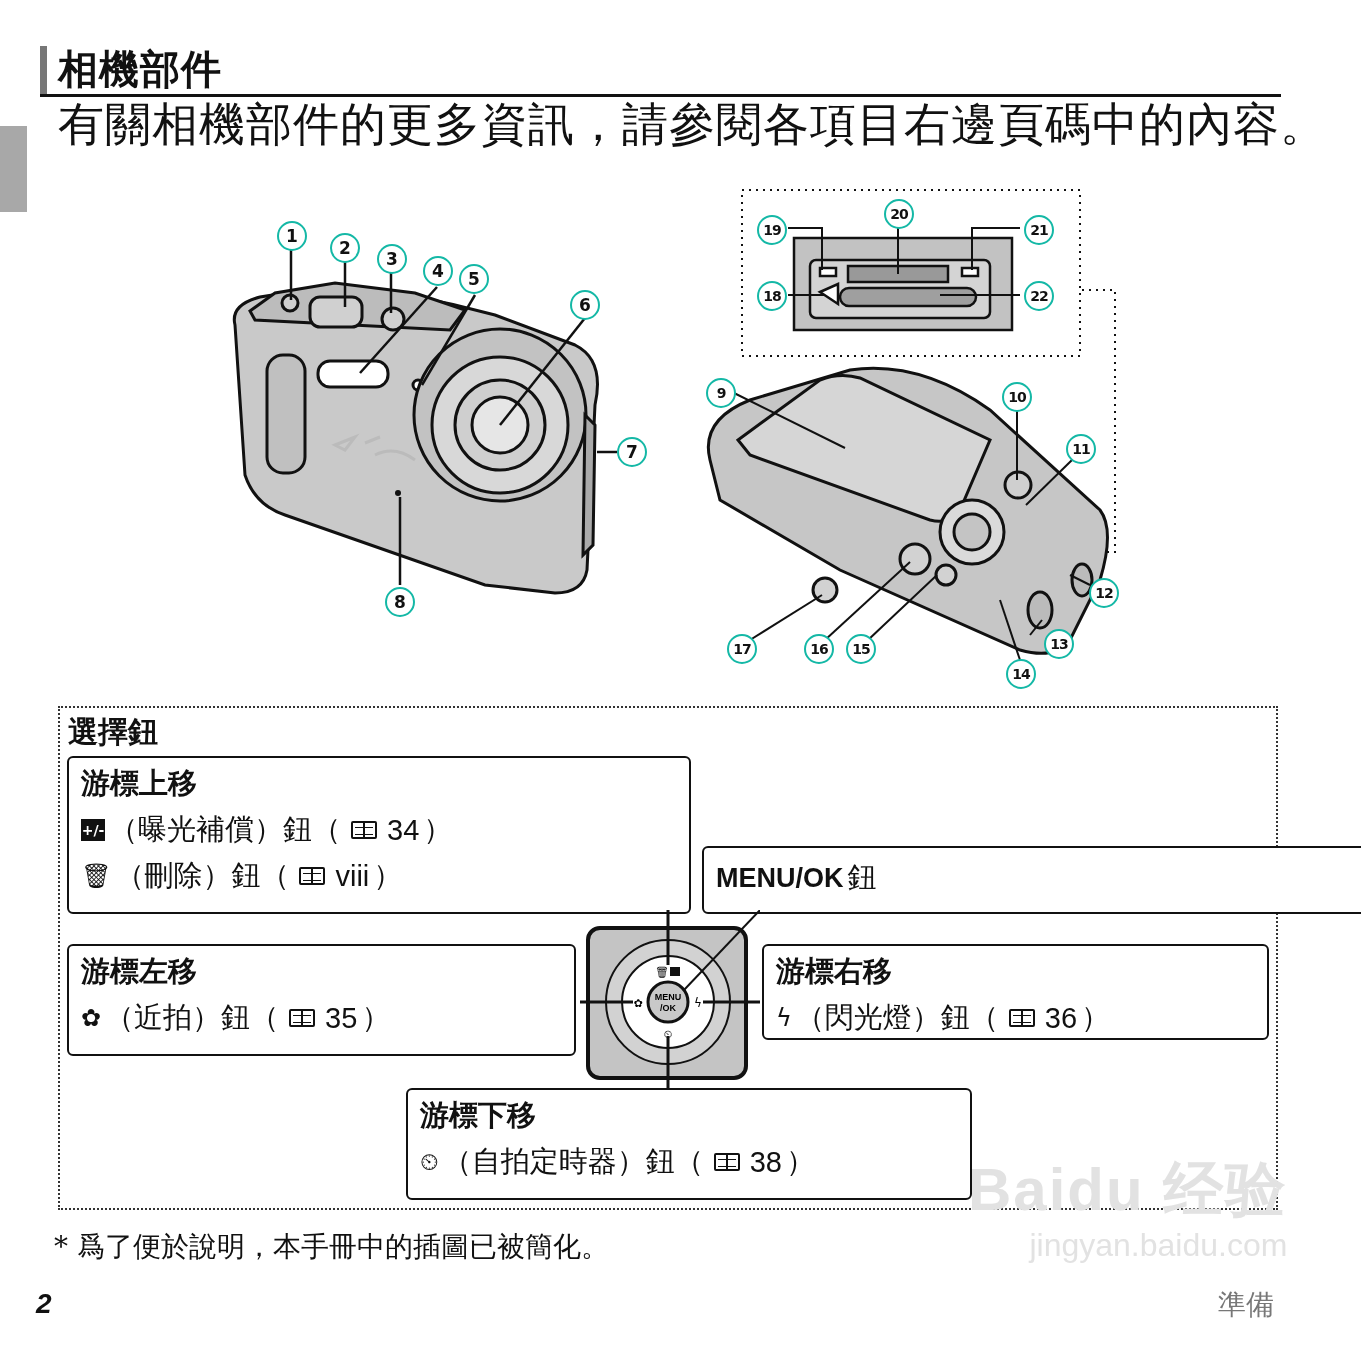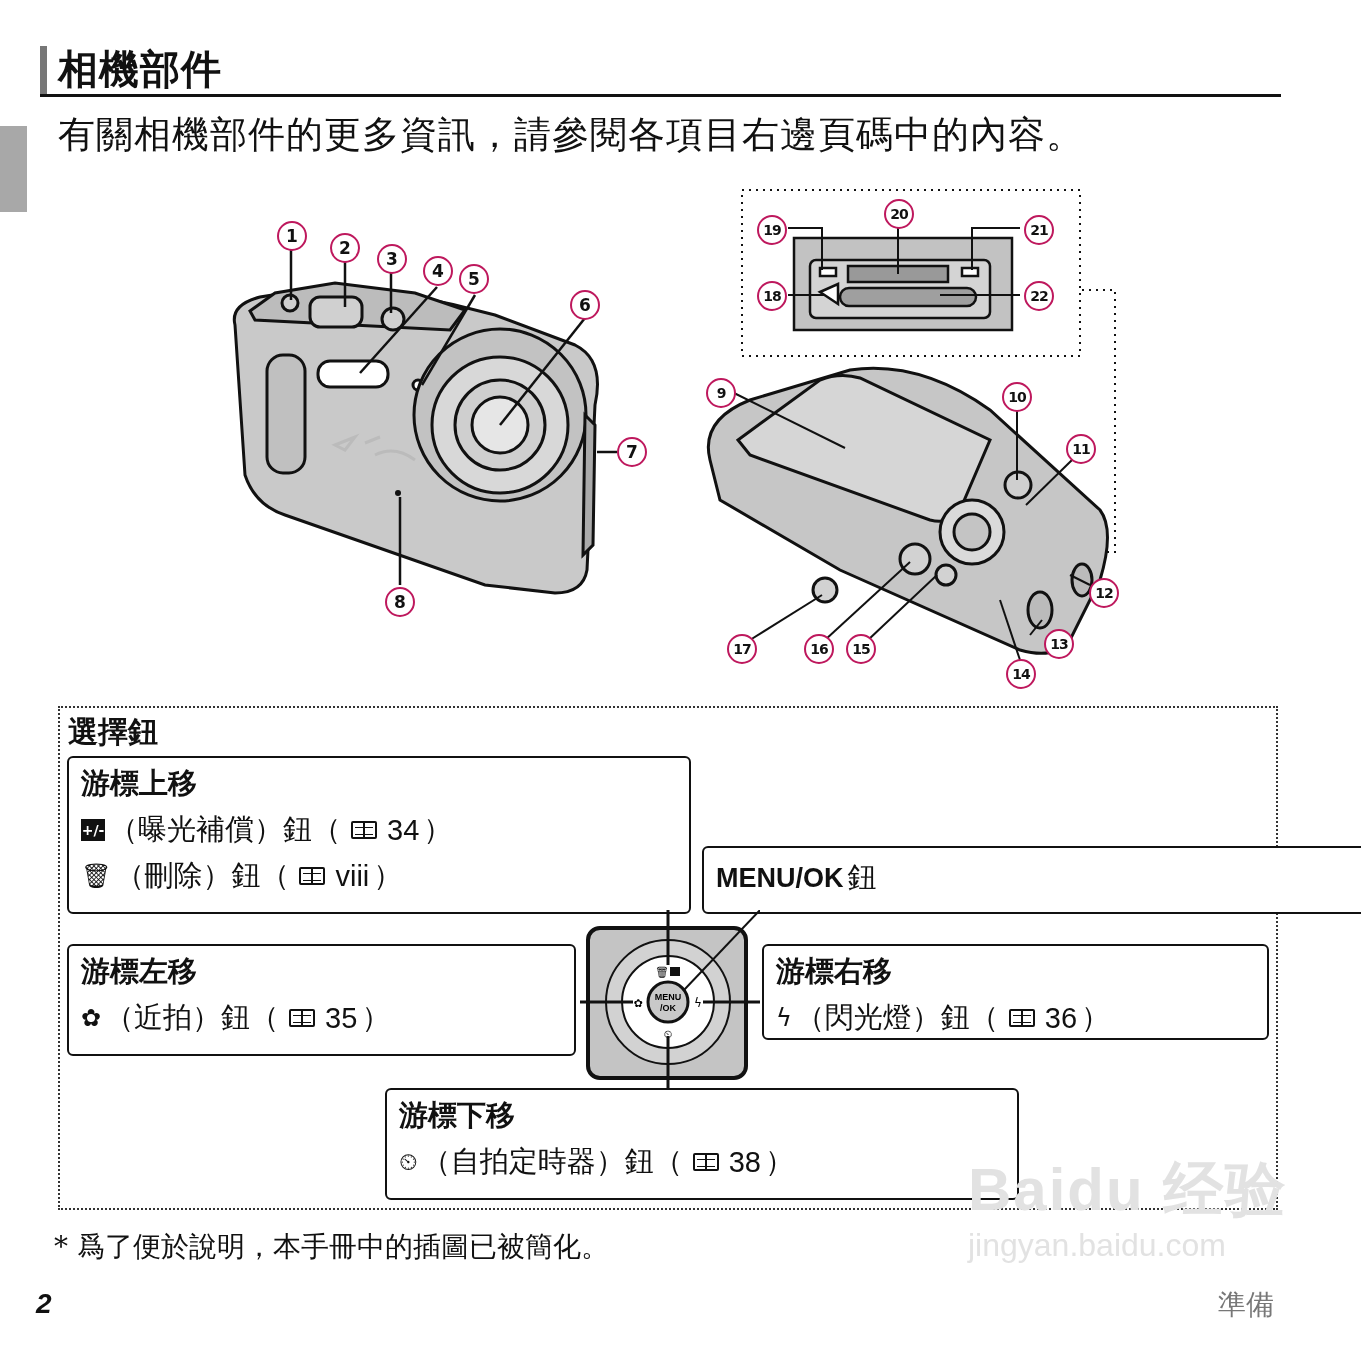--- a/index.html
+++ b/index.html
@@ -4,44 +4,44 @@
 <style>
   html, body { margin:0; padding:0; background:#ffffff; }
   body { width:1361px; height:1361px; position:relative; overflow:hidden;
          font-family:"DejaVu Sans", "Liberation Sans", sans-serif; color:#111; }
   .abs { position:absolute; }
   
   .title-bar { left:40px; top:44px; width:1241px; height:50px; border-bottom:3px solid #111; }
   .title-mark { left:40px; top:46px; width:7px; height:48px; background:#777; }
   .title-text { left:58px; top:42px; font-size:40px; font-weight:bold; letter-spacing:1px; }
   .side-tab { left:0; top:126px; width:27px; height:86px; background:#a8a8a8; }
-  .intro { left:58px; top:110px; font-size:37px; font-family:Liberation Mono, monospace; letter-spacing:1px; }
+  .intro { left:58px; top:94px; font-size:46px; font-family:Liberation Mono, monospace; letter-spacing:1px; }
   
-  .callout { width:26px; height:26px; border:2px solid #be185d; border-radius:50%; background:#fff;
+  .callout { width:26px; height:26px; border:2px solid #14b8a6; border-radius:50%; background:#fff;
              font-size:17px; font-weight:bold; text-align:center; line-height:26px; box-sizing:content-box; }
   .callout.two { font-size:14px; letter-spacing:-1px; }
   .ill { position:absolute; }
   
   .selector-frame { left:58px; top:706px; width:1220px; height:504px; border:2px dotted #333; box-sizing:border-box; }
   .selector-title { left:68px; top:712px; font-size:30px; font-weight:bold; }
   .box { position:absolute; border:2px solid #111; border-radius:6px; background:#fff; box-sizing:border-box; }
   .box-h { font-size:29px; font-weight:bold; position:absolute; left:12px; }
   .box-line { font-size:29px; position:absolute; left:12px; font-family:"DejaVu Serif","Liberation Serif",serif; white-space:nowrap; display:flex; align-items:center; gap:4px; }
   .num { font-family:"Liberation Sans", sans-serif; }
   .book { display:inline-block; width:26px; height:18px; border:2px solid #111; border-radius:2px; position:relative; margin:0 6px; box-sizing:border-box; }
   .book:before { content:""; position:absolute; left:10px; top:0; width:2px; height:14px; background:#111; }
   .book:after { content:""; position:absolute; left:2px; top:4px; width:18px; height:6px;
                 border-top:1px solid #111; border-bottom:1px solid #111; }
   .ev-icon { display:inline-block; width:24px; height:22px; background:#111; color:#fff; font-size:14px; font-weight:bold; line-height:22px; text-align:center; font-family:"DejaVu Sans",sans-serif; }
   .glyph { font-family:"DejaVu Sans",sans-serif; font-size:24px; }
   .menu-bold { font-family:"Liberation Sans", sans-serif; font-weight:bold; font-size:27px; }
   .footnote { left:54px; top:1228px; font-size:28px; font-family:"DejaVu Serif","Liberation Serif",serif;text-align:right; }
   .page-num { left:36px; top:1288px; font-size:28px; font-weight:bold; font-style:italic; font-family:"Liberation Sans", sans-serif; }
   .section-name { left:1218px; top:1286px; font-size:28px; color:#777; font-family:"DejaVu Serif","Liberation Serif",serif; }
-  .watermark { left:968px; top:1150px; color:#e2e2e2; font-family:"Liberation Sans",sans-serif; }
+  .watermark { left:968px; top:1150px; color:#e2e2e2; font-family:"Liberation Sans",sans-serif;text-align:right; }
 </style>
 </head>
 <body>
 
 <div class="abs title-bar"></div>
 <div class="abs title-mark"></div>
 <div class="abs title-text">相機部件</div>
 <div class="abs side-tab"></div>
 <div class="abs intro">有關相機部件的更多資訊，請參閱各項目右邊頁碼中的內容。</div>
 
@@ -184,21 +184,21 @@
   <div class="box-h" style="top:6px">游標右移</div>
   <div class="box-line" style="top:52px">
     <span class="glyph">ϟ</span>
     <span>（閃光燈）鈕（</span>
     <span class="book"></span>
     <span class="num">36</span>
     <span>）</span>
   </div>
 </div>
 
-<div class="box" style="left:385px;top:1088px;width:634px;height:112px">
+<div class="box" style="left:406px;top:1088px;width:566px;height:112px">
   <div class="box-h" style="top:6px">游標下移</div>
   <div class="box-line" style="top:52px">
     <span class="glyph">⏲</span>
     <span>（自拍定時器）鈕（</span>
     <span class="book"></span>
     <span class="num">38</span>
     <span>）</span>
   </div>
 </div>
 

